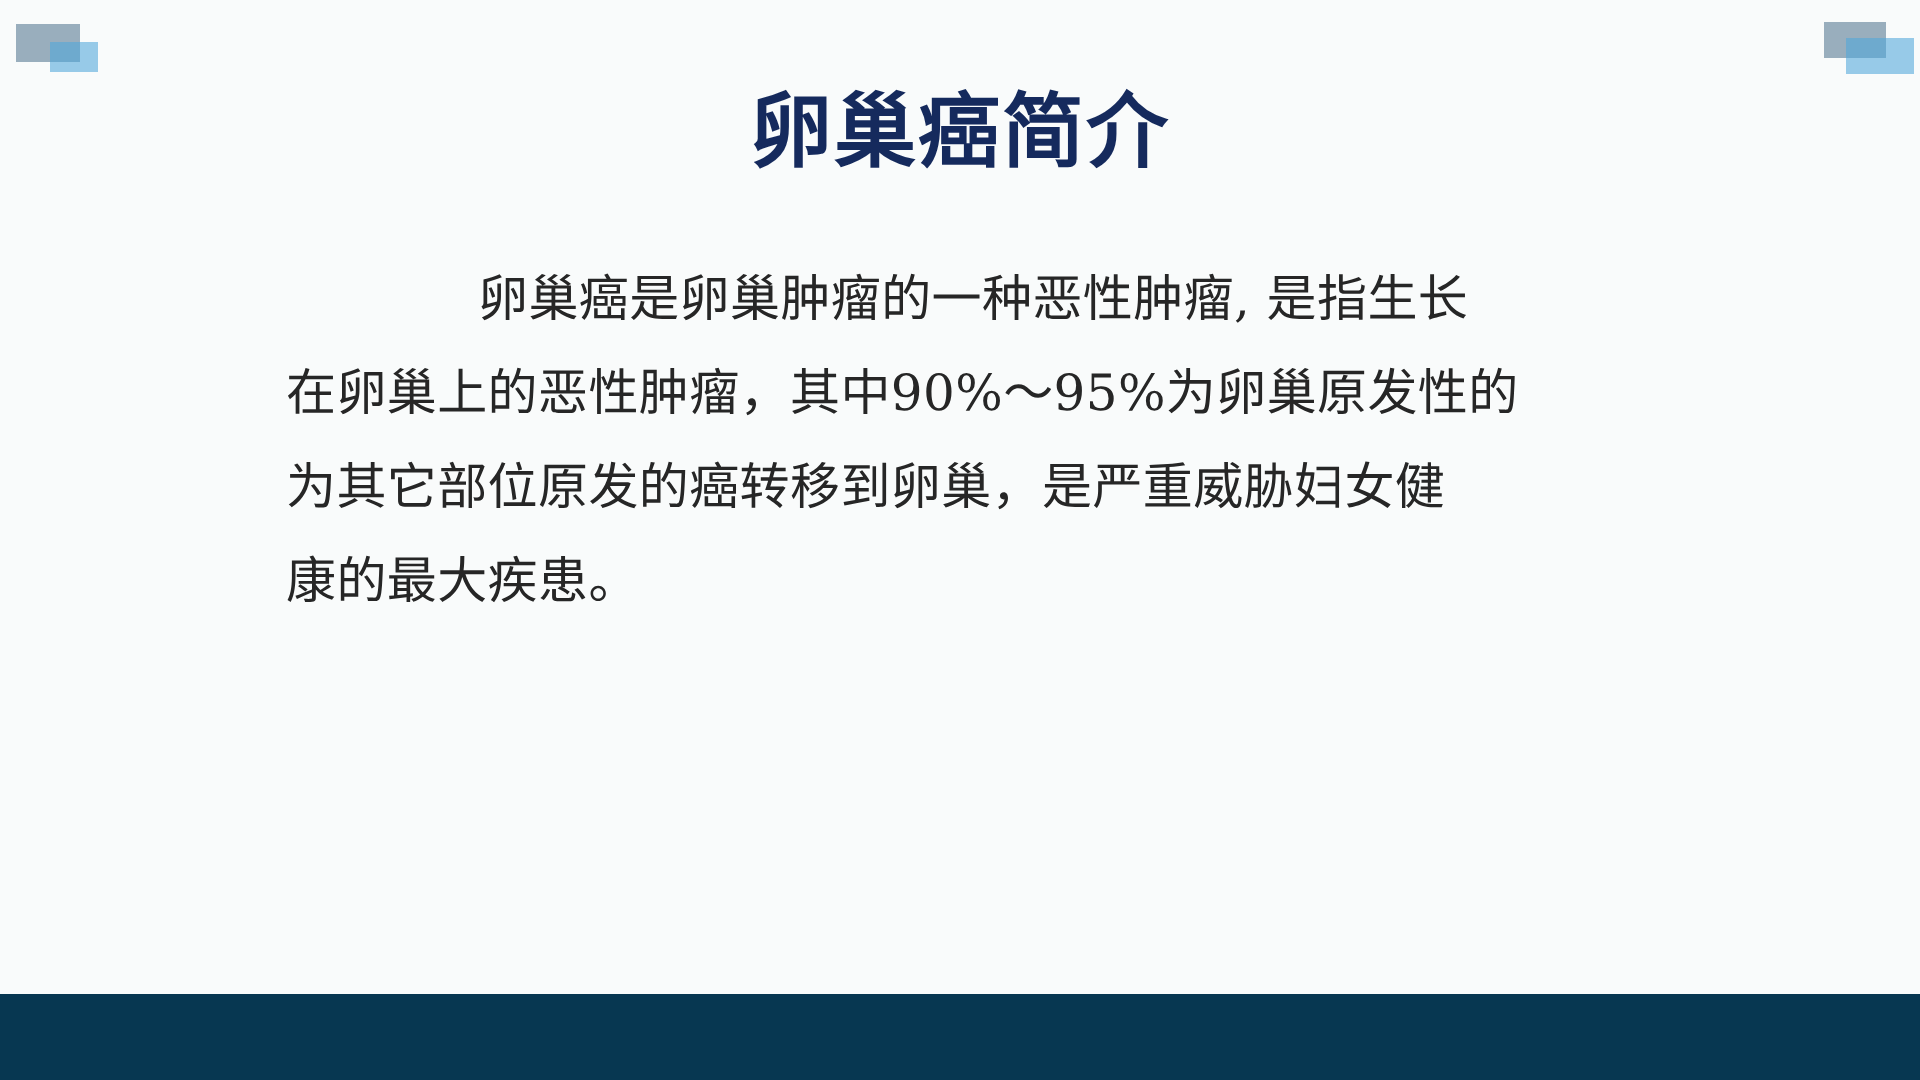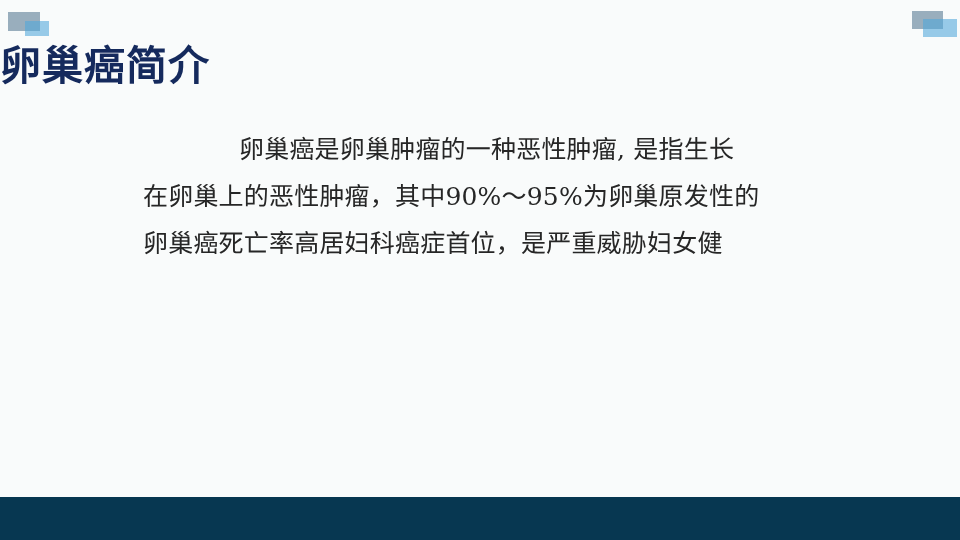--- a/index.html
+++ b/index.html
@@ -42,20 +42,21 @@
   
   .tr-gray  { left: 912px; top: 11px; width: 31px; height: 18px; }
   .tr-blue  { left: 923px; top: 19px; width: 34px; height: 18px; }
 
   
   .slide-title {
     position: absolute;
     left: 0;
     top: 41px;
     width: 960px;
+    text-align: center;
     color: #152a5d;
     font-family: "DejaVu Sans", "Liberation Sans", sans-serif;
     font-weight: bold;
     font-size: 41px;
     line-height: 50px;
     letter-spacing: 1px;
     white-space: nowrap;
   }
 
   
@@ -96,18 +97,19 @@
   <div class="deco-rect blue tl-blue"></div>
 
   <div class="deco-rect gray tr-gray"></div>
   <div class="deco-rect blue tr-blue"></div>
 
   <div class="slide-title">卵巢癌简介</div>
 
   <div class="body-block">
     <div class="body-line indent">卵巢癌是卵巢肿瘤的一种恶性肿瘤, 是指生长</div>
     <div class="body-line">在卵巢上的恶性肿瘤，其中90%～95%为卵巢原发性的</div>
-    <div class="body-line">卵巢癌死亡率高居妇科癌症首位，是严重威胁妇女健</div>
+    <div class="body-line">为其它部位原发的癌转移到卵巢，是严重威胁妇女健</div>
+    <div class="body-line">康的最大疾患。</div>
   </div>
 
   <div class="bottom-band"></div>
 
 </div>
 
 </body></html>

